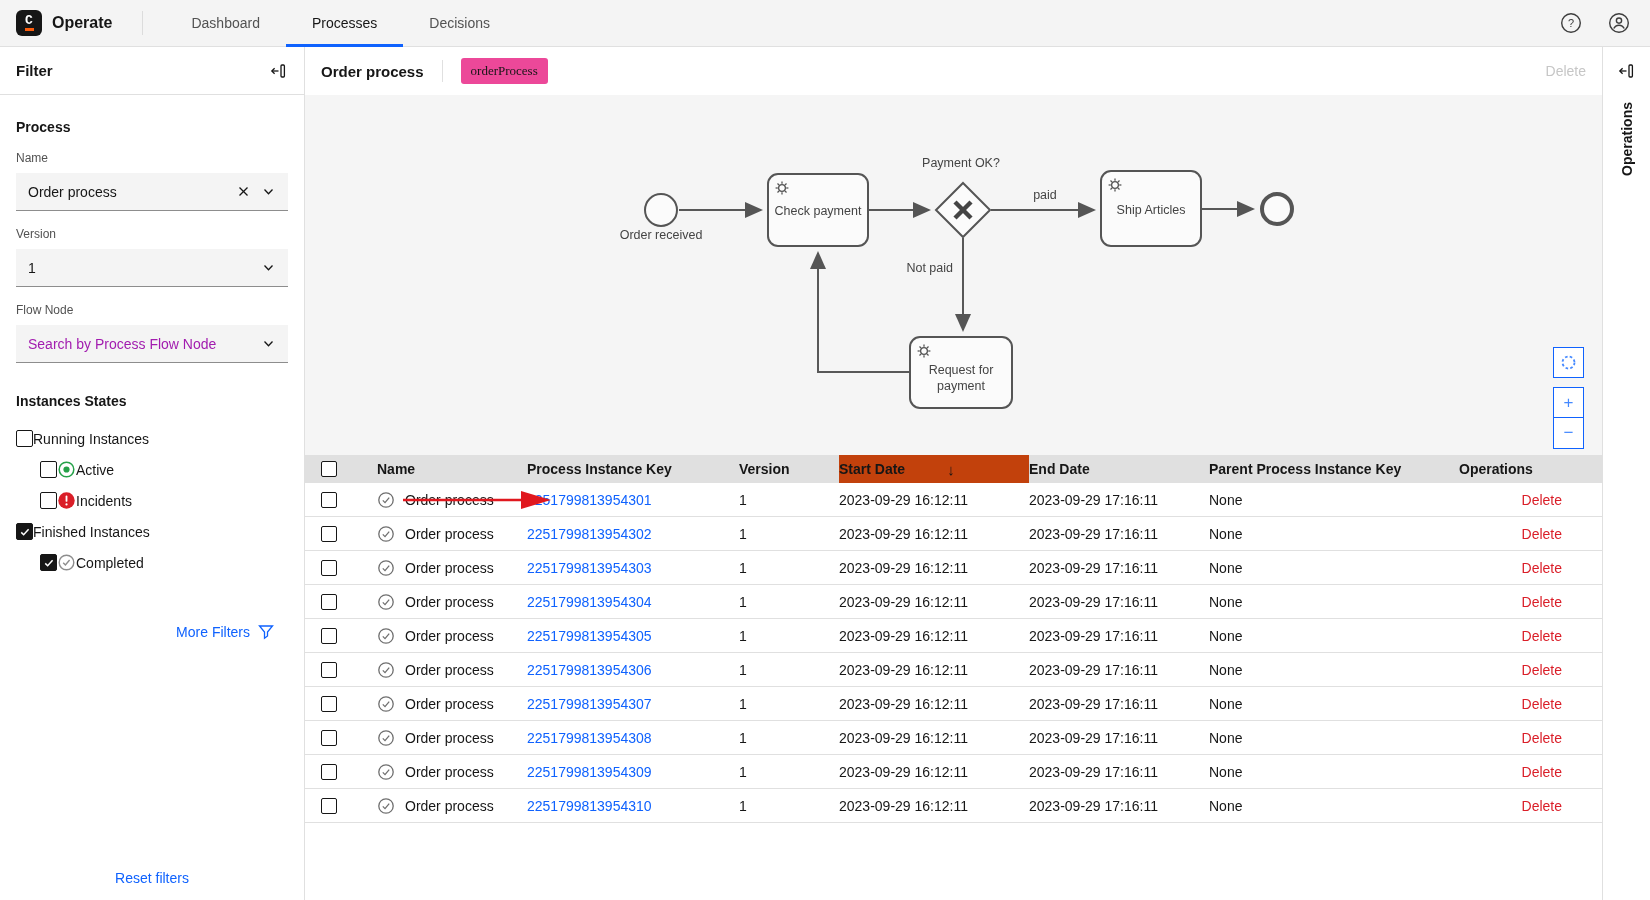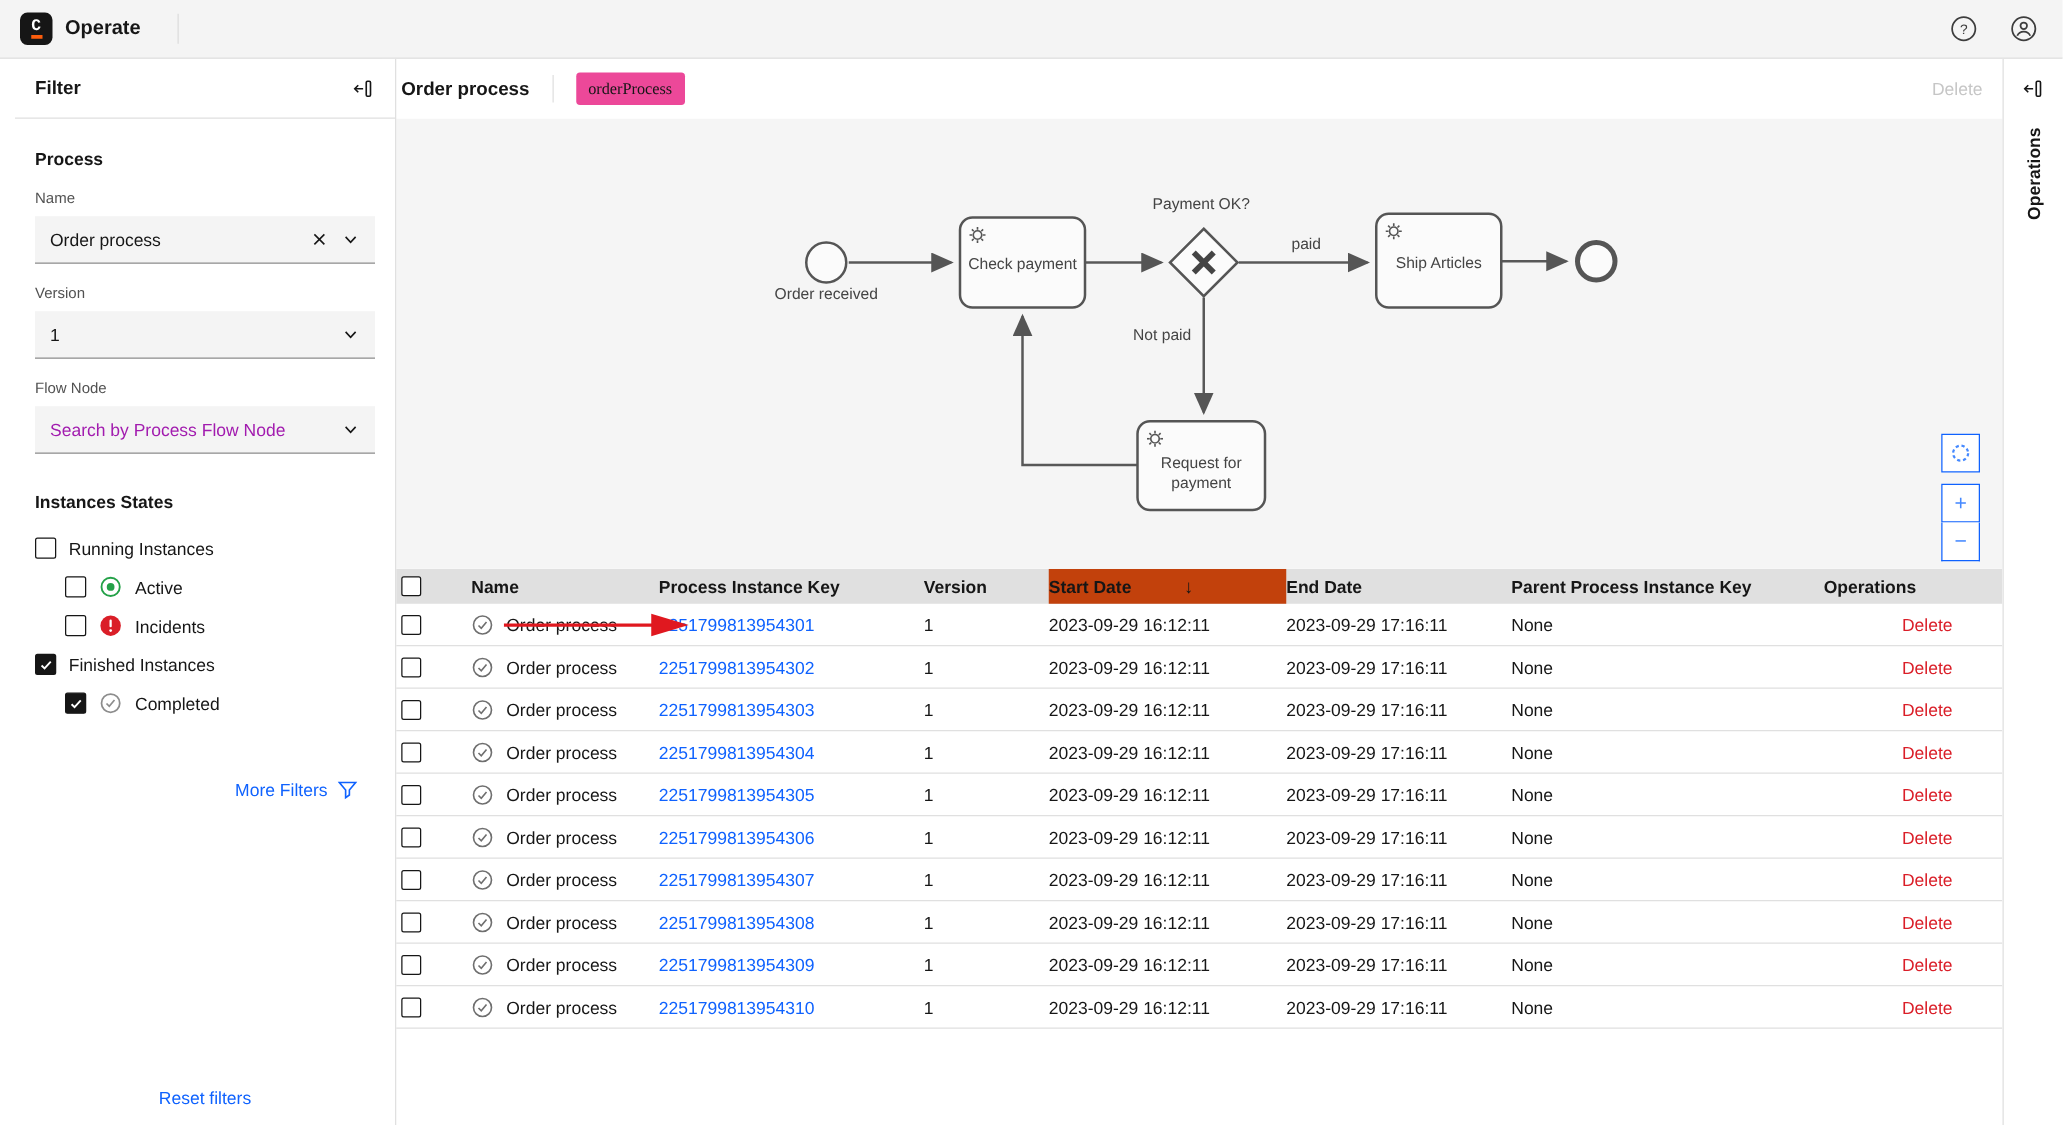--- a/index.html
+++ b/index.html
@@ -17,36 +17,36 @@
   .app-name { font-size:16px; font-weight:bold; margin-left:10px; }
   .nav-sep { width:1px; height:24px; background:#dcdcdc; margin:0 22px 0 30px; }
   .tabs { display:flex; height:47px; }
   .tab { padding:0 26px; display:flex; align-items:center; font-size:14px; color:#525252;
     border-bottom:3px solid transparent; padding-top:3px; cursor:pointer; }
   .tab.active { color:#161616; border-bottom-color:#0f62fe; }
   .nav-right { margin-left:auto; display:flex; align-items:center; gap:26px; padding-right:4px; }
   .nav-icon { width:22px; height:22px; cursor:pointer; }
 
   
-  .sidebar { position:fixed; left:12px; top:47px; bottom:0; width:305px; background:#fff;
+  .sidebar { position:fixed; left:0; top:47px; bottom:0; width:305px; background:#fff;
     border-right:1px solid #e0e0e0; z-index:10; }
   .filter-header { height:48px; display:flex; align-items:center; justify-content:space-between;
     padding:0 16px; border-bottom:1px solid #e0e0e0; }
   .filter-title { font-size:15px; font-weight:bold; }
   .panel-icon { width:18px; height:18px; cursor:pointer; }
   .filter-body { padding:14px 16px 0 16px; position:relative; height:calc(100% - 48px); }
   .section-title { font-size:14px; font-weight:bold; margin-top:10px; }
   .field-label { font-size:12px; color:#525252; margin:16px 0 8px; }
   .select { height:38px; background:#f4f4f4; border-bottom:1px solid #8d8d8d;
     display:flex; align-items:center; padding:0 12px; font-size:14px; cursor:pointer; gap:10px; }
   .select .value { flex:1; }
   .select .placeholder { color:#a21caf; }
   .sicon { width:15px; height:15px; flex:none; }
   .states-title { font-size:14px; font-weight:bold; margin-top:30px; margin-bottom:14px; }
-  .cb-row { display:flex; align-items:center; gap:10px; height:31px; cursor:pointer; }
+  .cb-row { display:flex; align-items:center; gap:0; height:31px; cursor:pointer; }
   .cb-row.indent { margin-left:24px; }
   .checkbox { width:17px; height:17px; border:1.6px solid #161616; border-radius:2px;
     background:#fff; flex:none; display:flex; align-items:center; justify-content:center; }
   .checkbox.checked { background:#161616; border-color:#161616; }
   .checkbox svg { width:12px; height:12px; }
   .state-icon { width:19px; height:19px; flex:none; }
   .cb-label { font-size:14px; }
   .more-filters { margin-top:46px; display:flex; justify-content:flex-end; align-items:center;
     gap:8px; color:#0f62fe; font-size:14px; padding-right:14px; cursor:pointer; }
   .reset-filters { position:absolute; bottom:14px; left:0; width:100%; text-align:center;
@@ -108,20 +108,25 @@
 </head>
 <body>
 
 <div class="topnav">
   <div class="logo-box">
     <div class="logo-c">C</div>
     <div class="logo-bar"></div>
   </div>
   <div class="app-name">Operate</div>
   <div class="nav-sep"></div>
+  <div class="tabs">
+    <div class="tab">Dashboard</div>
+    <div class="tab active">Processes</div>
+    <div class="tab">Decisions</div>
+  </div>
   <div class="nav-right">
     <svg class="nav-icon" viewBox="0 0 22 22">
       <circle cx="11" cy="11" r="9.3" fill="none" stroke="#3d3d3d" stroke-width="1.4"></circle>
       <text x="11" y="15" text-anchor="middle" font-size="11" fill="#3d3d3d" font-family="Liberation Sans, sans-serif">?</text>
     </svg>
     <svg class="nav-icon" viewBox="0 0 22 22">
       <circle cx="11" cy="11" r="9.3" fill="none" stroke="#3d3d3d" stroke-width="1.4"></circle>
       <circle cx="11" cy="8.6" r="2.6" fill="none" stroke="#3d3d3d" stroke-width="1.4"></circle>
       <path d="M5.8 16.6c1-2.4 3-3.4 5.2-3.4s4.2 1 5.2 3.4" fill="none" stroke="#3d3d3d" stroke-width="1.4"></path>
     </svg>

